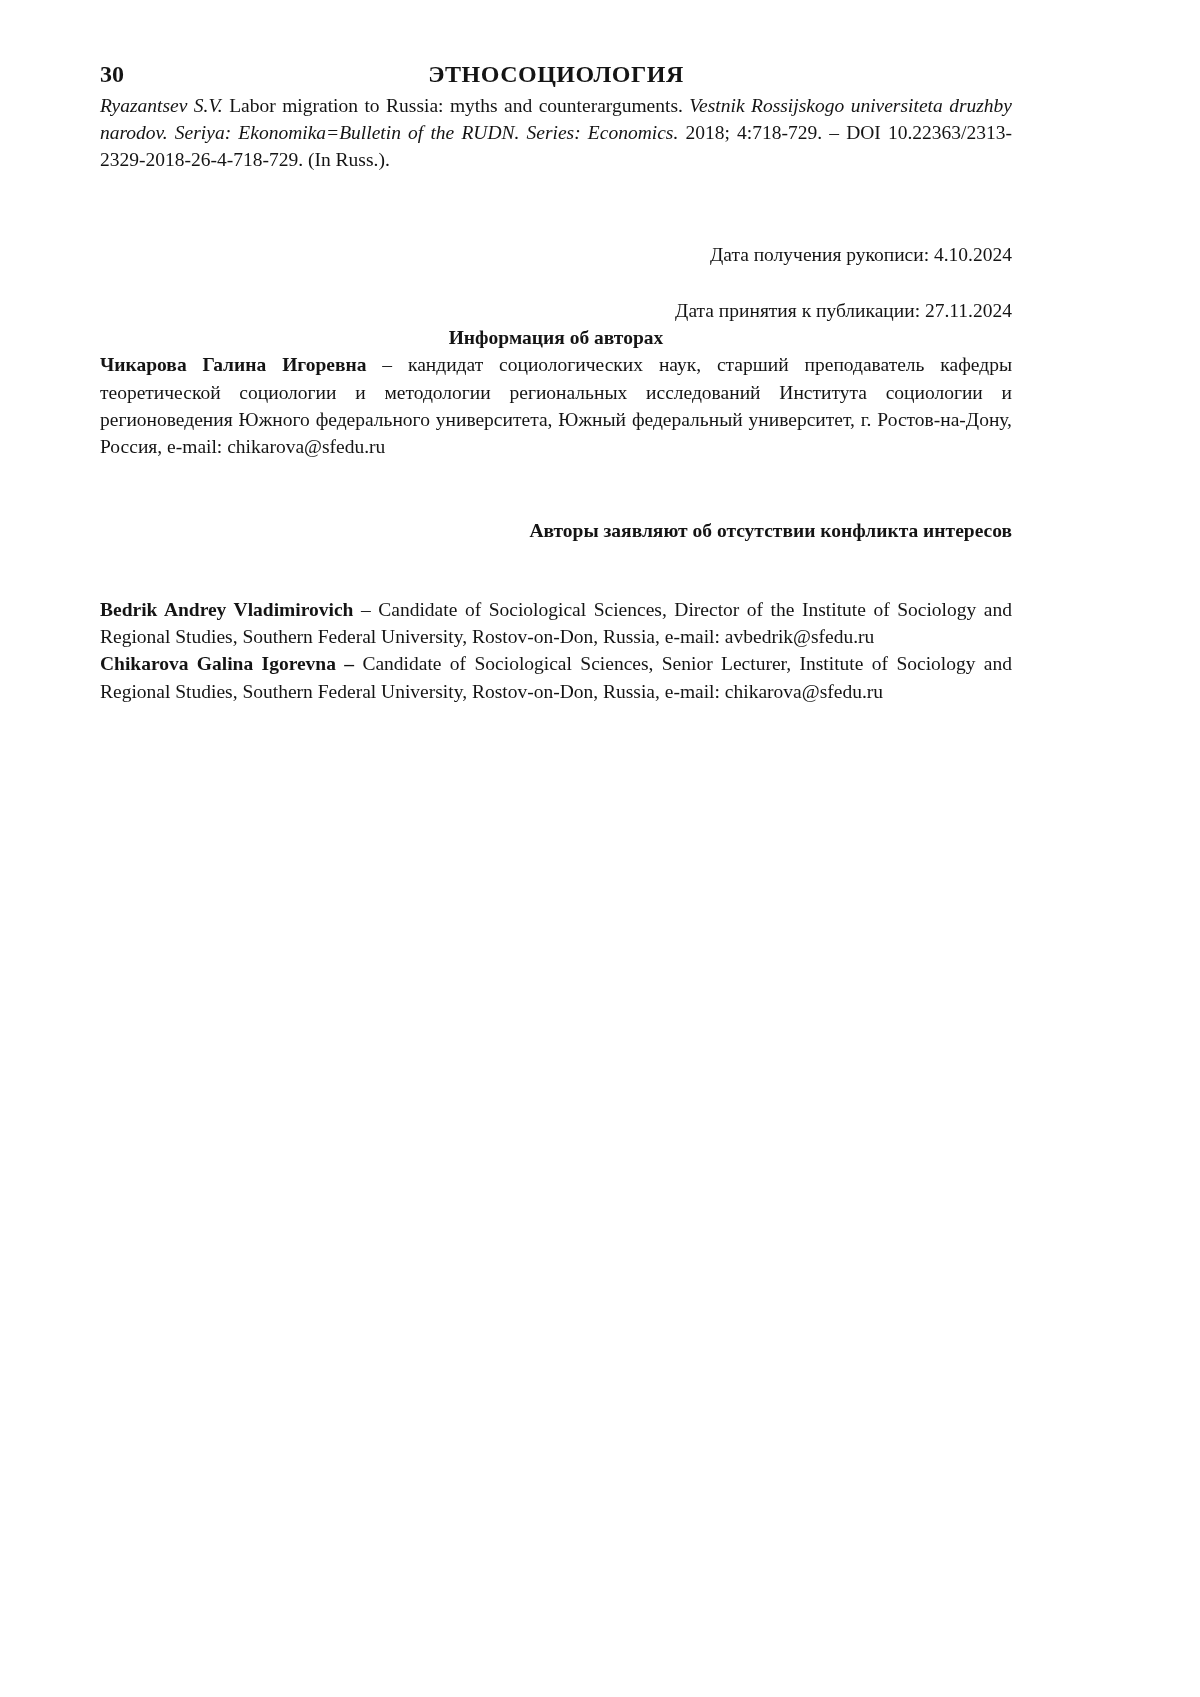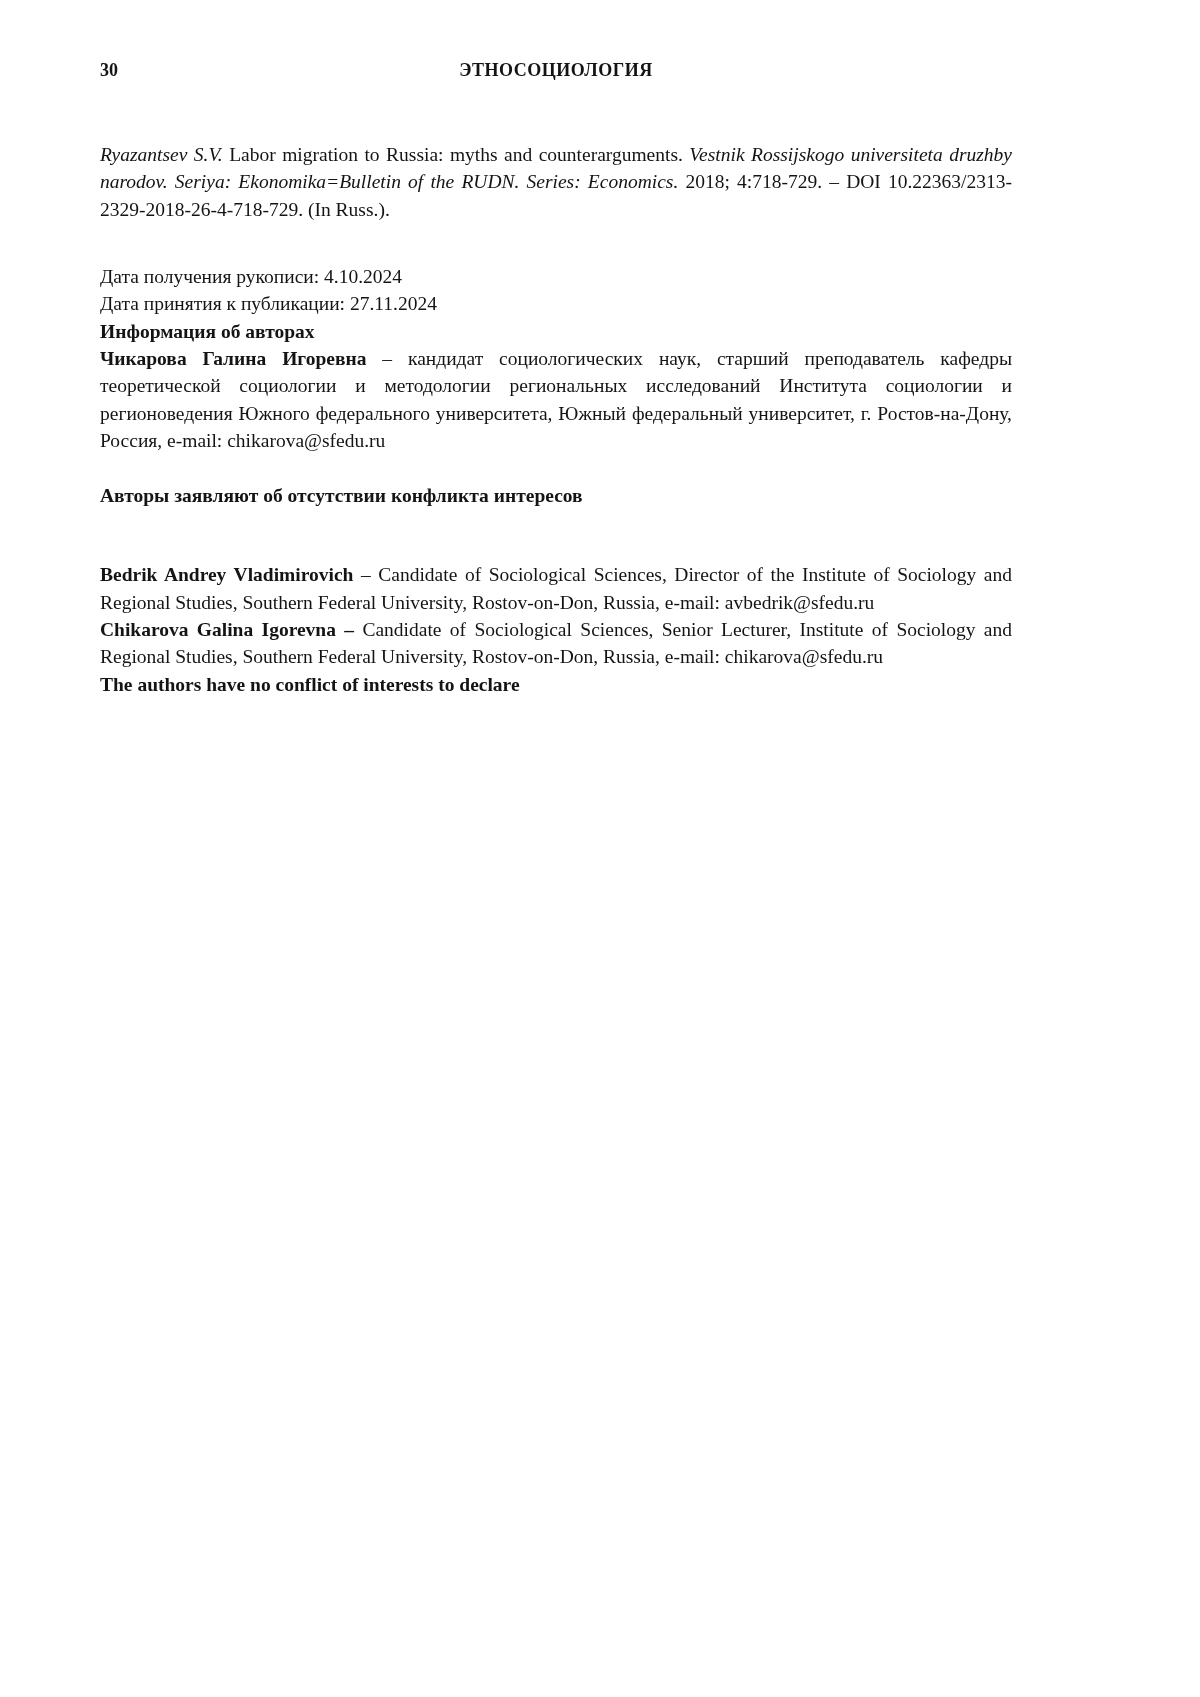--- a/index.html
+++ b/index.html
@@ -18,35 +18,35 @@
     font-family: "Liberation Serif", "DejaVu Serif", serif;
     color: #141414;
     font-size: 19.5px;
     line-height: 1.4;
   }
   .page-header {
     display: grid;
     grid-template-columns: 1fr auto 1fr;
     align-items: baseline;
     font-weight: bold;
-    font-size: 18px;
-    margin-bottom: 58px;
+    font-size: 24px;
   }
   .page-header .page-number { justify-self: start; }
   .page-header .running-head { justify-self: center; letter-spacing: 0.5px; }
   .page-header .header-spacer { justify-self: end; }
 
   p {
     margin: 0;
     text-align: justify;
   }
   .italic { font-style: italic; }
   .bold   { font-weight: bold; }
-  .right  { text-align: left; }
+  .right  { text-align: right; margin-top: 28px; }
   .heading {
+    text-align: center;
     font-weight: bold;
   }
   .gap-sm { height: 28px; }
   .gap-md { height: 40px; }
   .gap-lg { height: 52px; }
 </style>
 </head>
 <body>
 
 <div class="page">
@@ -76,17 +76,16 @@
 
     <p class="right bold">Авторы заявляют об отсутствии конфликта интересов</p>
 
     <div class="gap-lg"></div>
 
 
     <p><span class="bold">Bedrik Andrey Vladimirovich</span><span> – Candidate of Sociological Sciences, Director of the Institute of Sociology and Regional Studies, Southern Federal University, Rostov-on-Don, Russia, e-mail: avbedrik@sfedu.ru</span></p>
 
     <p><span class="bold">Chikarova Galina Igorevna –</span><span> Candidate of Sociological Sciences, Senior Lecturer, Institute of Sociology and Regional Studies, Southern Federal University, Rostov-on-Don, Russia, e-mail: chikarova@sfedu.ru</span></p>
 
-    <p class="right bold">The authors have no conflict of interests to declare</p>
 
   </main>
 
 </div>
 
 </body></html>

